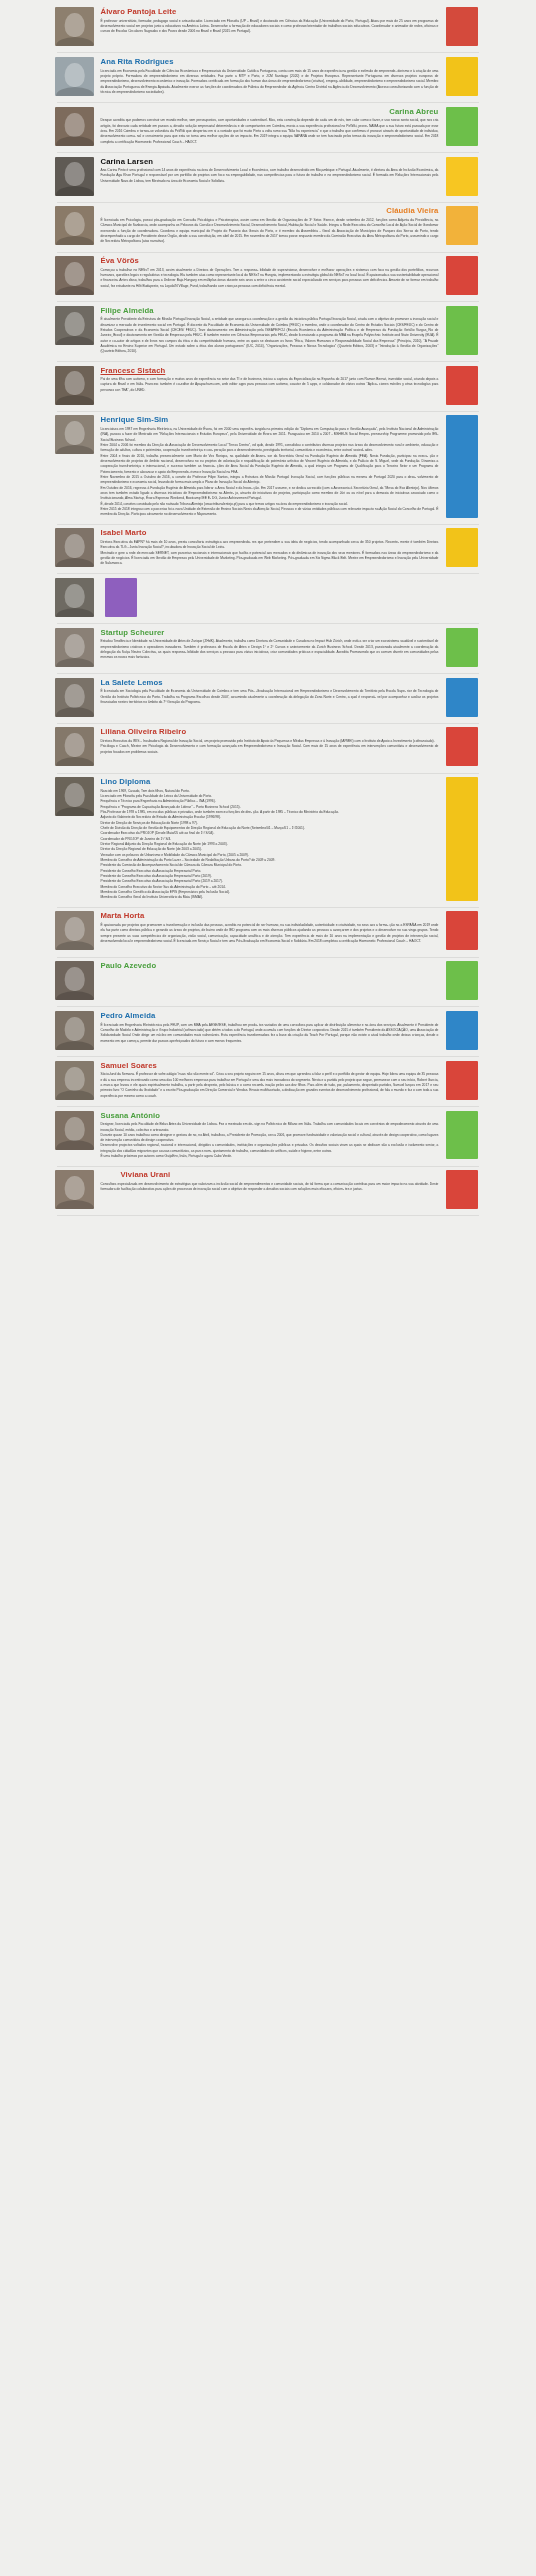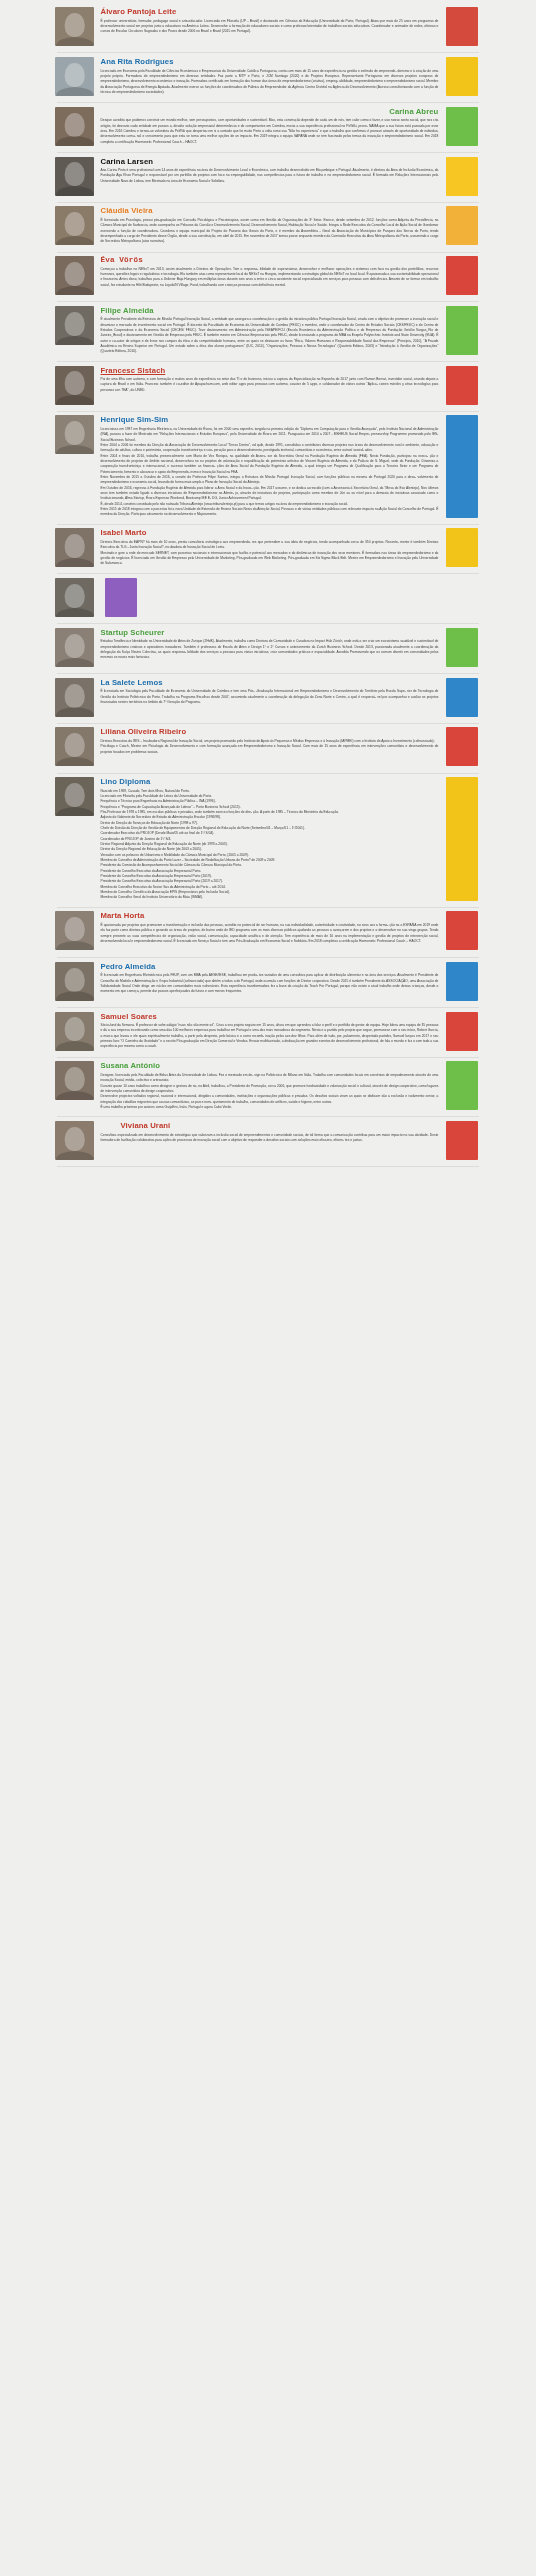--- a/index.html
+++ b/index.html
@@ -131,33 +131,33 @@
       </div>
       <div class="swatch" style="background: rgb(247, 198, 34);"></div>
     </div>
     <div class="sep"></div>
     <div class="entry">
       <div class="photo" style="background: rgb(138, 122, 104);">
         <div class="face"></div>
         <div class="shoulders"></div>
       </div>
       <div class="body">
-        <h2 class="name" style="color: rgb(230, 126, 34);">Cláudia Vieira</h2>
+        <h2 class="name" style="color: rgb(230, 126, 34); text-align: right;">Cláudia Vieira</h2>
         <div class="bio">É licenciada em Psicologia, possui pós-graduação em Consulta Psicológica e Psicoterapias, assim como em Gestão de Organizações de 3º Setor. Exerce, desde setembro de 2012, funções como Adjunta da Presidência, na Câmara Municipal de Sanbarcia, onde acompanha os Pelouros da Coesão e Desenvolvimento Social, Desenvolvimento Social, Habitação Social e Saúde. Integra a Rede Executiva do Conselho Local de Ação Social de Gondomar exercendo a função de coordenadora. Coordena e equipa municipal do Projeto do Passeio das Gerais do Porto, e é membro da Assembleia - Geral da Associação de Municípios de Parques das Serras do Porto, tendo desempenhado a cargo de Presidente desse Órgão, desde a sua constituição, em abril de 2015. Em novembro de 2017 tomou posse enquanto membro da Comissão Executiva da Área Metropolitana do Porto, assumindo o cargo de Secretária Metropolitana (atas narrativo).</div>
       </div>
       <div class="swatch" style="background: rgb(242, 178, 58);"></div>
     </div>
     <div class="sep"></div>
     <div class="entry">
       <div class="photo" style="background: rgb(122, 106, 94);">
         <div class="face"></div>
         <div class="shoulders"></div>
       </div>
       <div class="body">
-        <h2 class="name" style="color: rgb(192, 57, 43); font-family: Liberation Mono, monospace;">Éva Vörös</h2>
+        <h2 class="name" style="color: rgb(192, 57, 43);">Éva Vörös</h2>
         <div class="bio">Começou a trabalhar no NESsT em 2013, assim atualmente a Diretora de Operações. Tem a responsa- bilidade de supervisionar, desenvolver e melhorar operações e sistemas com foco na gestão dos portefólios, recursos humanos, questões legais e regulatórias e tecnologia. Ela também atua como representante local do NESsT na Hungria, implementando a estratégia global do NESsT no local local. É apaixonada a sua sustentabilidade operacional e financeira. Antes disso, trabalhou para a Unilever Baja Hungary em múltiplas áreas durante seis anos a entre o cinco assistente social especializado em serviços para pessoas com deficiências. Amante de se formar em trabalho social, fez estudante na Hilti Budapeste, na Loyola/N Village, Fund, trabalhando com crianças pessoas com deficiência mental.</div>
       </div>
       <div class="swatch" style="background: rgb(217, 69, 58);"></div>
     </div>
     <div class="sep"></div>
     <div class="entry">
       <div class="photo" style="background: rgb(111, 106, 98);">
         <div class="face"></div>
         <div class="shoulders"></div>
       </div>
@@ -293,20 +293,31 @@
         <div class="face"></div>
         <div class="shoulders"></div>
       </div>
       <div class="body">
         <h2 class="name" style="color: rgb(192, 57, 43);">Marta Horta</h2>
         <div class="bio">É apaixonada por projetos que promovem a transformação e inclusão das pessoas, acredita no potencial de ser humano, na sua individualidade, autenticidade e criatividade, no seus aos a forma- ção na a ESPAÑA em 2019 onde ela faz parte como diretora pública e gerando as áreas de projetos, de bairro onde de IED programa com os mais diversos públicos ajudando as pessoas a avançarem e dos projetos e o desenvolver no sua vinga grupos. Tendo sempre presente as suas competências de organização, visão social, comunicação, capacidade analítica e de atenção. Tem experiência de mais de 10 anos na implementação e gestão de projetos de intervenção social, desenvolvendo local e empreendedorismo social. É licenciada em Serviço Social e tem uma Pós-Graduação em Economia Social e Solidária. Em 2018 completou a certificação Harmonetic Professional Coach – HAOCT.</div>
       </div>
       <div class="swatch" style="background: rgb(217, 69, 58);"></div>
     </div>
     <div class="sep"></div>
+    <div class="entry">
+      <div class="photo" style="background: rgb(111, 101, 92);">
+        <div class="face"></div>
+        <div class="shoulders"></div>
+      </div>
+      <div class="body">
+        <h2 class="name" style="color: rgb(74, 159, 62);">Paulo Azevedo</h2>
+        <div class="bio"></div>
+      </div>
+      <div class="swatch" style="background: rgb(109, 191, 74);"></div>
+    </div>
     <div class="sep"></div>
     <div class="entry">
       <div class="photo" style="background: rgb(124, 113, 101);">
         <div class="face"></div>
         <div class="shoulders"></div>
       </div>
       <div class="body">
         <h2 class="name" style="color: rgb(30, 111, 173);">Pedro Almeida</h2>
         <div class="bio">É licenciado em Engenharia Eletrotécnica pela FEUP, com um MBA pela AESE/IESE, trabalhou em produ- tos variados de uma consultora para aplicar de distribuição alimentar e na área dos serviços. Atualmente é Presidente de Conselho de Modelo e Administração e Grupo Industrial (cofinanciado) que detém a todos a do Portugal, onde acumula com funções de Diretor corporativo. Desde 2015 é também Presidente da ASSOCIAÇÃO, uma Associação de Solidariedade Social Onde dirige um núcleo em comunidades mais vulneráveis. Esta experiência transformadora fez a base da criação da Teach For Portugal, porque não existe o atual trabalho onde deixas crianças, desde o momento em que começa, permite dar passos aperfeiçoados do futuro e com menos frequentes.</div>
       </div>

